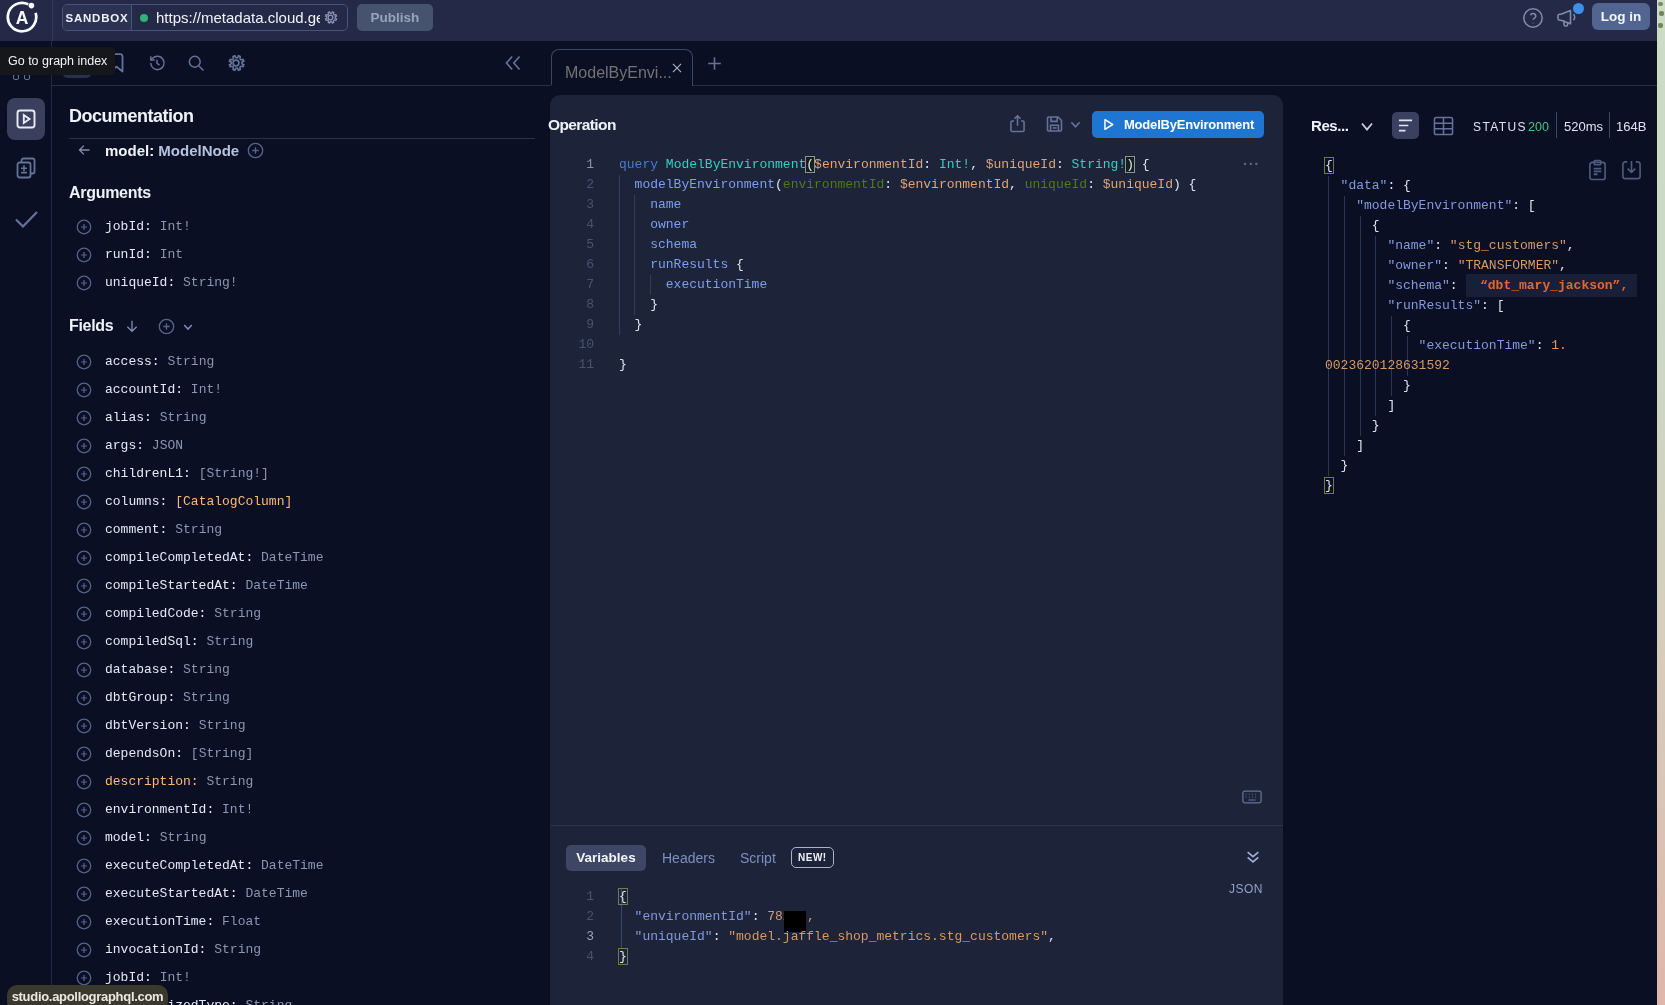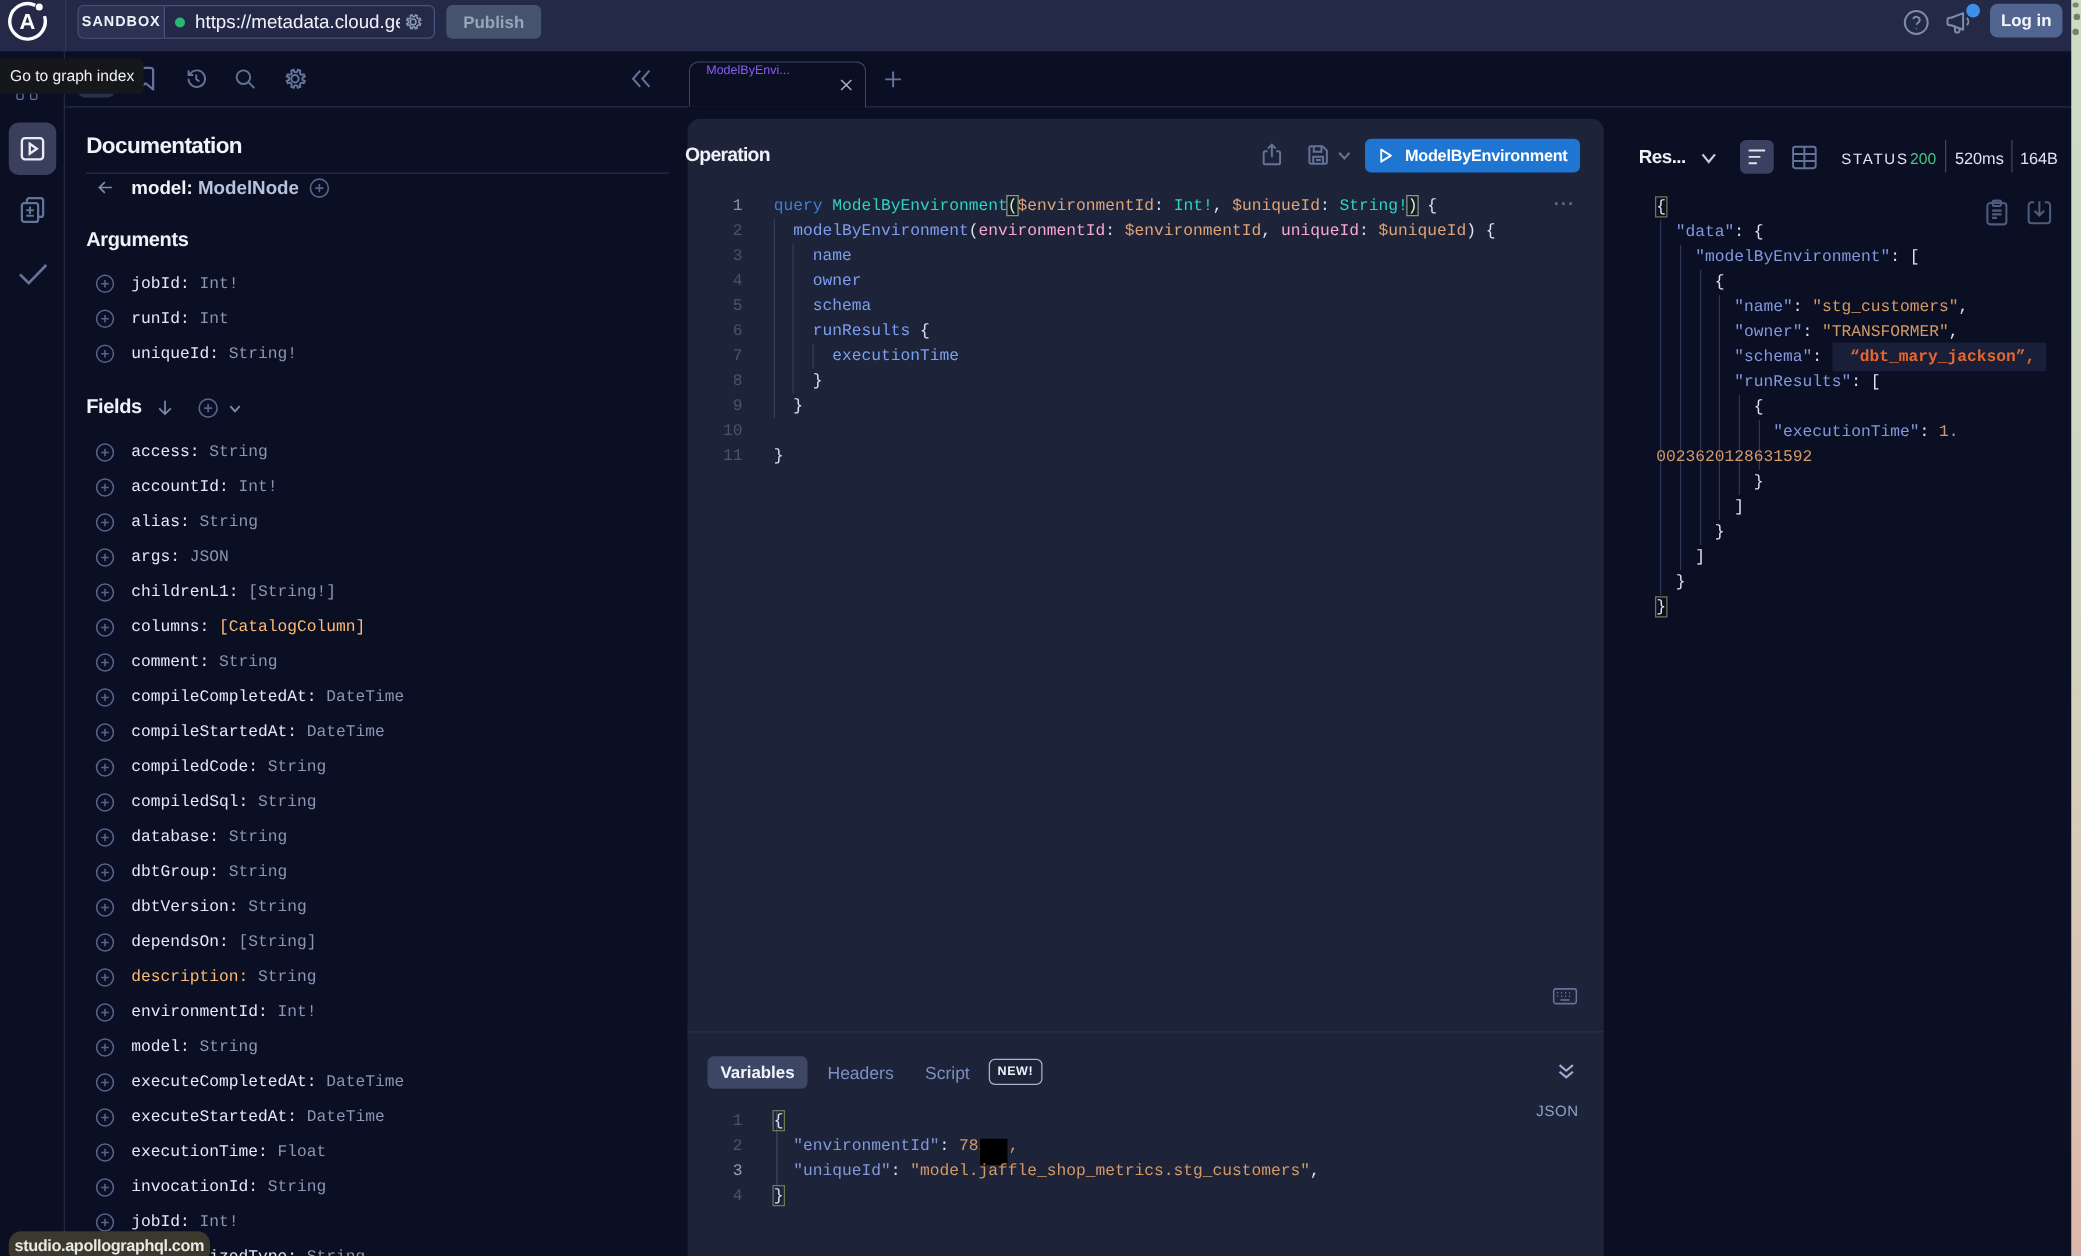--- a/index.html
+++ b/index.html
@@ -8,21 +8,21 @@
   .abs { position:absolute; }
   .mono { font-family:"Liberation Mono", monospace; font-size:13px; line-height:20px; white-space:pre; }
   .cl { position:absolute; font-family:"Liberation Mono", monospace; font-size:13px; line-height:20px; white-space:pre; }
   svg { display:block; }
   
   .kw { color:#3f7fd8; }
   .teal { color:#2fd3c3; }
   .orange { color:#d59a66; }
   .varg { color:#e0a478; }
   .peri { color:#7d9ff0; }
-  .attr { color:#f9a8d4; }
+  .attr { color:#4d7c0f; }
   .key { color:#8299dd; }
   .pun { color:#dde3f0; }
   .bx { outline:1.5px solid #8f958e; background:#12211d; }
   .bx2 { outline:1px solid #6f7a55; }
 </style>
 </head>
 <body>
 
 <div class="abs" id="topbar" style="left:0;top:0;width:1665px;height:41px;background:#232946;"></div>
 
@@ -76,21 +76,21 @@
     <circle cx="12" cy="12" r="3.2"></circle>
     <path d="M19.4 13.5a1.6 1.6 0 0 1 0-3l1.1-.4a8 8 0 0 0-.8-2l-1.2.2a1.6 1.6 0 0 1-2.1-2.1l.2-1.2a8 8 0 0 0-2-.8l-.4 1.1a1.6 1.6 0 0 1-3 0l-.4-1.1a8 8 0 0 0-2 .8l.2 1.2a1.6 1.6 0 0 1-2.1 2.1l-1.2-.2a8 8 0 0 0-.8 2l1.1.4a1.6 1.6 0 0 1 0 3l-1.1.4a8 8 0 0 0 .8 2l1.2-.2a1.6 1.6 0 0 1 2.1 2.1l-.2 1.2a8 8 0 0 0 2 .8l.4-1.1a1.6 1.6 0 0 1 3 0l.4 1.1a8 8 0 0 0 2-.8l-.2-1.2a1.6 1.6 0 0 1 2.1-2.1l1.2.2a8 8 0 0 0 .8-2z"></path>
   </svg>
 <svg class="abs" style="left:503px;top:54px;" width="20" height="18" viewBox="0 0 24 22" fill="none" stroke="#64739a" stroke-width="2">
     <path d="M11 3 L4 11 L11 19"></path>
     <path d="M20 3 L13 11 L20 19"></path>
   </svg>
 
 <div class="abs" style="left:551px;top:49px;width:142px;height:37px;border:1px solid #3a4666;border-bottom:none;border-radius:8px 8px 0 0;"></div>
 <div class="abs" style="left:551px;top:85px;width:141px;height:2px;background:#0a0f23;"></div>
-<div class="abs" style="left:565px;top:51px;color:#8b5cf6;font-size:10px;">ModelByEnvi...</div>
+<div class="abs" style="left:565px;top:64px;color:#737373;font-size:16px;">ModelByEnvi...</div>
 <svg class="abs" style="left:670px;top:61px;" width="14" height="14" viewBox="0 0 24 24" fill="none" stroke="#aab3c8" stroke-width="2">
     <path d="M5 5 L19 19 M19 5 L5 19"></path>
   </svg>
 <svg class="abs" style="left:705px;top:54px;" width="19" height="19" viewBox="0 0 24 24" fill="none" stroke="#64739a" stroke-width="2">
     <path d="M12 4 V20 M4 12 H20"></path>
   </svg>
 
 <div class="abs" id="rail" style="left:0;top:41px;width:52px;height:964px;border-right:1px solid #232a45;"></div>
 
 <div class="abs" style="left:13px;top:74px;width:6px;height:6px;border:1.5px solid #64739a;border-radius:2px;"></div>

